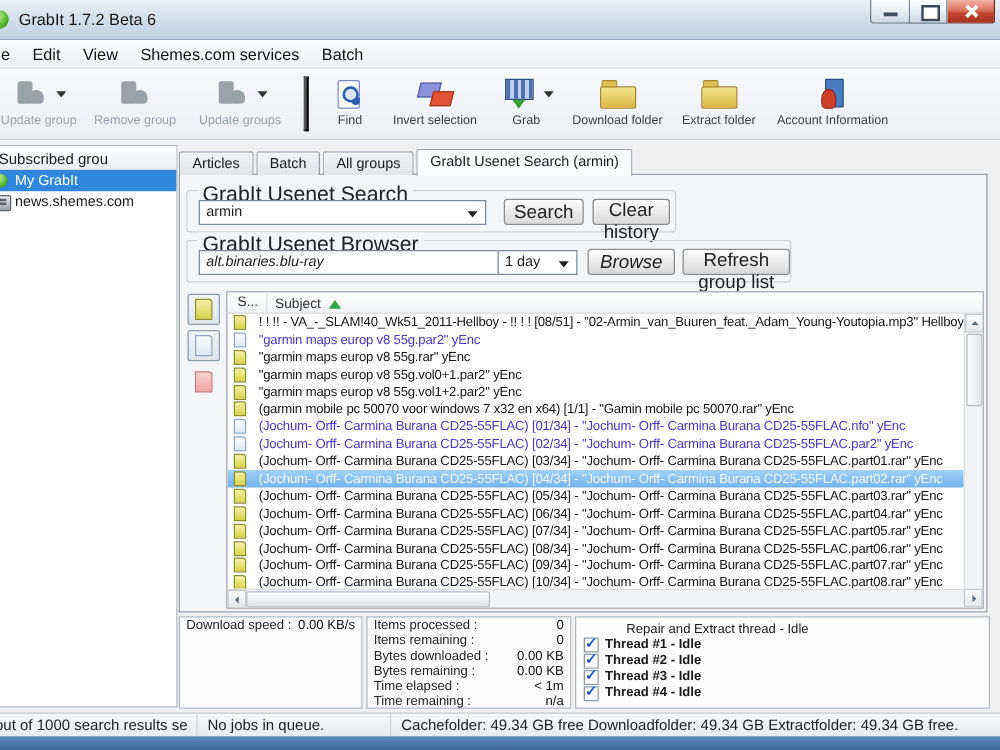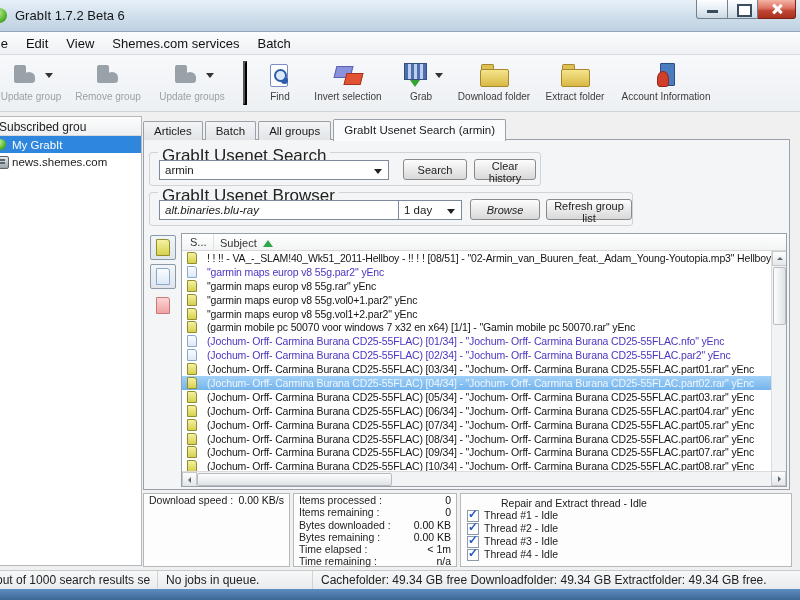--- a/index.html
+++ b/index.html
@@ -105,21 +105,21 @@
   
   .groupbox { position:absolute; border:1px solid #cfd4d8; border-radius:3px; }
   .gb-label { position:absolute; top:-7px; left:8px; background:#f4f5f6; padding:0 4px; font-size:17px; color:#222; white-space:nowrap; }
   .gb-search { left:5px; top:12px; width:392px; height:34px; }
   .gb-browser { left:5px; top:52px; width:484px; height:34px; }
   .combo { position:absolute; height:20px; background:#fff; border:1px solid #7a8a9a; font-size:11.5px;
     line-height:18px; padding-left:5px; white-space:nowrap; overflow:hidden; }
   .combo::after { content:""; position:absolute; right:6px; top:8px; width:0; height:0;
     border:4px solid transparent; border-top:5px solid #222; }
   .btn { position:absolute; height:21px; background:linear-gradient(#fdfdfd,#e7e7e7 60%,#d8d8d8);
-    border:1px solid #8a8a8a; border-radius:3px; font-family:inherit; font-size:11px; color:#222; padding:0; }
+    border:1px solid #8a8a8a; border-radius:3px; font-family:inherit; font-size:15px; color:#222; padding:0; }
   .cmb-query   { left:9px;  top:7px; width:230px; }
   .btn-search  { left:253px; top:6px; width:64px; }
   .btn-clear   { left:324px; top:6px; width:62px; }
   .cmb-group   { left:9px;  top:7px; width:270px;font-style:italic; }
   .cmb-period  { left:248px; top:7px; width:64px; }
   .btn-browse  { left:320px; top:6px; width:70px;font-style:italic; }
   .btn-refresh { left:396px; top:6px; width:86px; }
 
   
   .filters { position:absolute; left:4px; top:95px; width:30px; display:flex; flex-direction:column; gap:4px; align-items:center; }
@@ -164,21 +164,21 @@
   .sc-corner { position:absolute; right:0; bottom:0; width:15px; height:15px; background:#f2f3f4; }
 
   
   .bpanel { position:absolute; top:493px; height:74px; background:#fdfdfd; border:1px solid #b4b9be; font-size:10.5px; }
   .p-speed { left:161px; width:147px; }
   .p-items { left:311px; width:164px; }
   .p-threads { left:478px; width:332px; }
   .sline { display:flex; justify-content:space-between; padding:1px 5px 0 5px; line-height:11.3px; }
   .slbl { color:#222; } .sval { color:#111; }
   .th-title { padding:3px 0 1px 40px; }
-  .thline { display:flex; align-items:center; gap:5px; padding:0 0 1px 6px; line-height:11.5px; }
+  .thline { display:flex; align-items:center; gap:5px; padding:0 0 1px 6px; line-height:11.5px;font-weight:bold; }
   .cb { width:12px; height:12px; background:#fff; border:1px solid #8a9aaa; position:relative; flex:none; }
   .cb.checked::after { content:"\2713"; position:absolute; left:0px; top:-2px; color:#2458c8; font-size:12px; font-weight:bold; }
 
   
   .statusbar { position:absolute; left:0; top:570px; right:0; height:19px;
     background:linear-gradient(#f7f8f9,#e9ebed); border-top:1px solid #c9c9c9; display:flex; font-size:12px; color:#222; }
   .st-cell { padding:2px 8px 0 8px; border-right:1px solid #d2d2d2; white-space:nowrap; overflow:hidden; }
   .st-1 { width:176px; padding-left:14px; }
   .st-2 { width:155px; }
   .st-3 { flex:1; border-right:none; }

